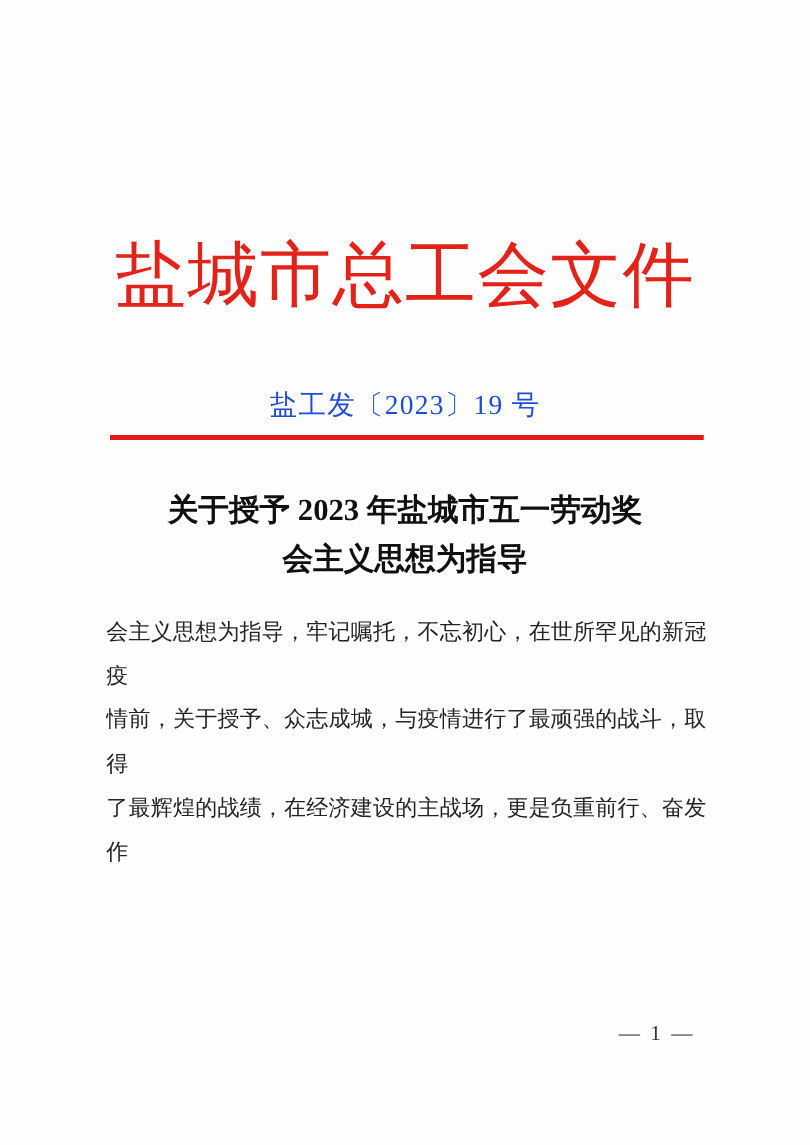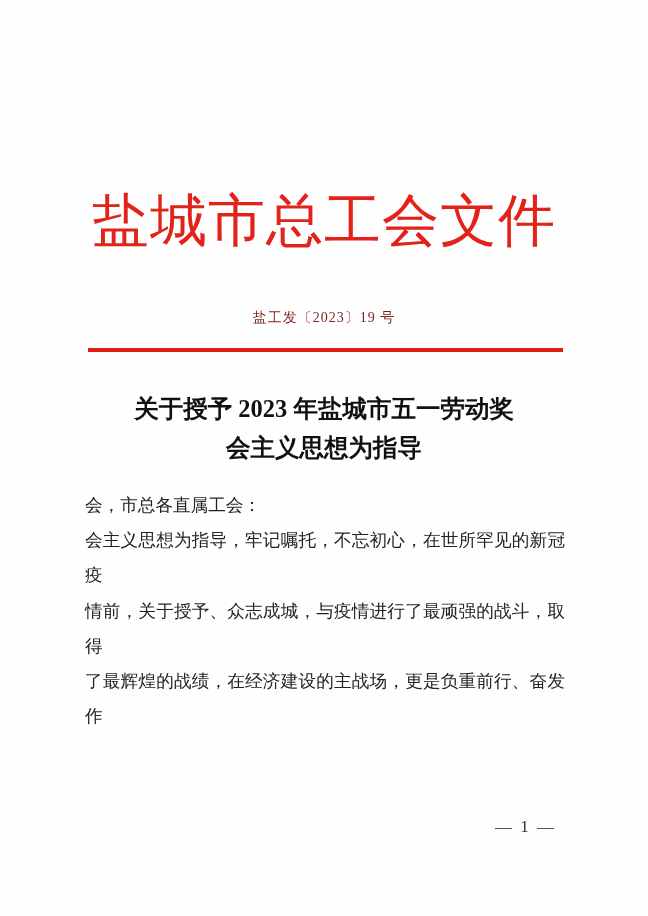--- a/index.html
+++ b/index.html
@@ -23,23 +23,23 @@
     color:var(--accent-red);
     font-size:57px;
     font-weight:normal;
     line-height:1;
     letter-spacing:1px;
     white-space:nowrap;
   }
   .doc-number{
     position:absolute;top:309px;left:0;width:100%;
     text-align:center;
-    font-size:14px;
+    font-size:22px;
     letter-spacing:1px;
-    color:#7f1d1d;
+    color:#1d4ed8;
   }
   .red-rule{
     position:absolute;top:348px;left:88px;
     width:475px;height:4px;
     background:var(--rule-red);
   }
   .notice-title{
     position:absolute;top:389px;left:0;width:100%;
     margin:0;
     text-align:center;
@@ -84,21 +84,20 @@
   <div class="doc-number">盐工发〔2023〕19 号</div>
 
   <div class="red-rule"></div>
 
   <h2 class="notice-title">
     <span>关于授予 2023 年盐城市五一劳动奖</span><br>
     <span>会主义思想为指导</span>
   </h2>
 
   <div class="body-text">
-    <div class="line no-justify">会，市总各直属工会：</div>
     <div class="line">会主义思想为指导，牢记嘱托，不忘初心，在世所罕见的新冠疫</div>
     <div class="line">情前，关于授予、众志成城，与疫情进行了最顽强的战斗，取得</div>
     <div class="line">了最辉煌的战绩，在经济建设的主战场，更是负重前行、奋发作</div>
 
   </div>
 
   <div class="page-number">— 1 —</div>
 
 </div>
 

